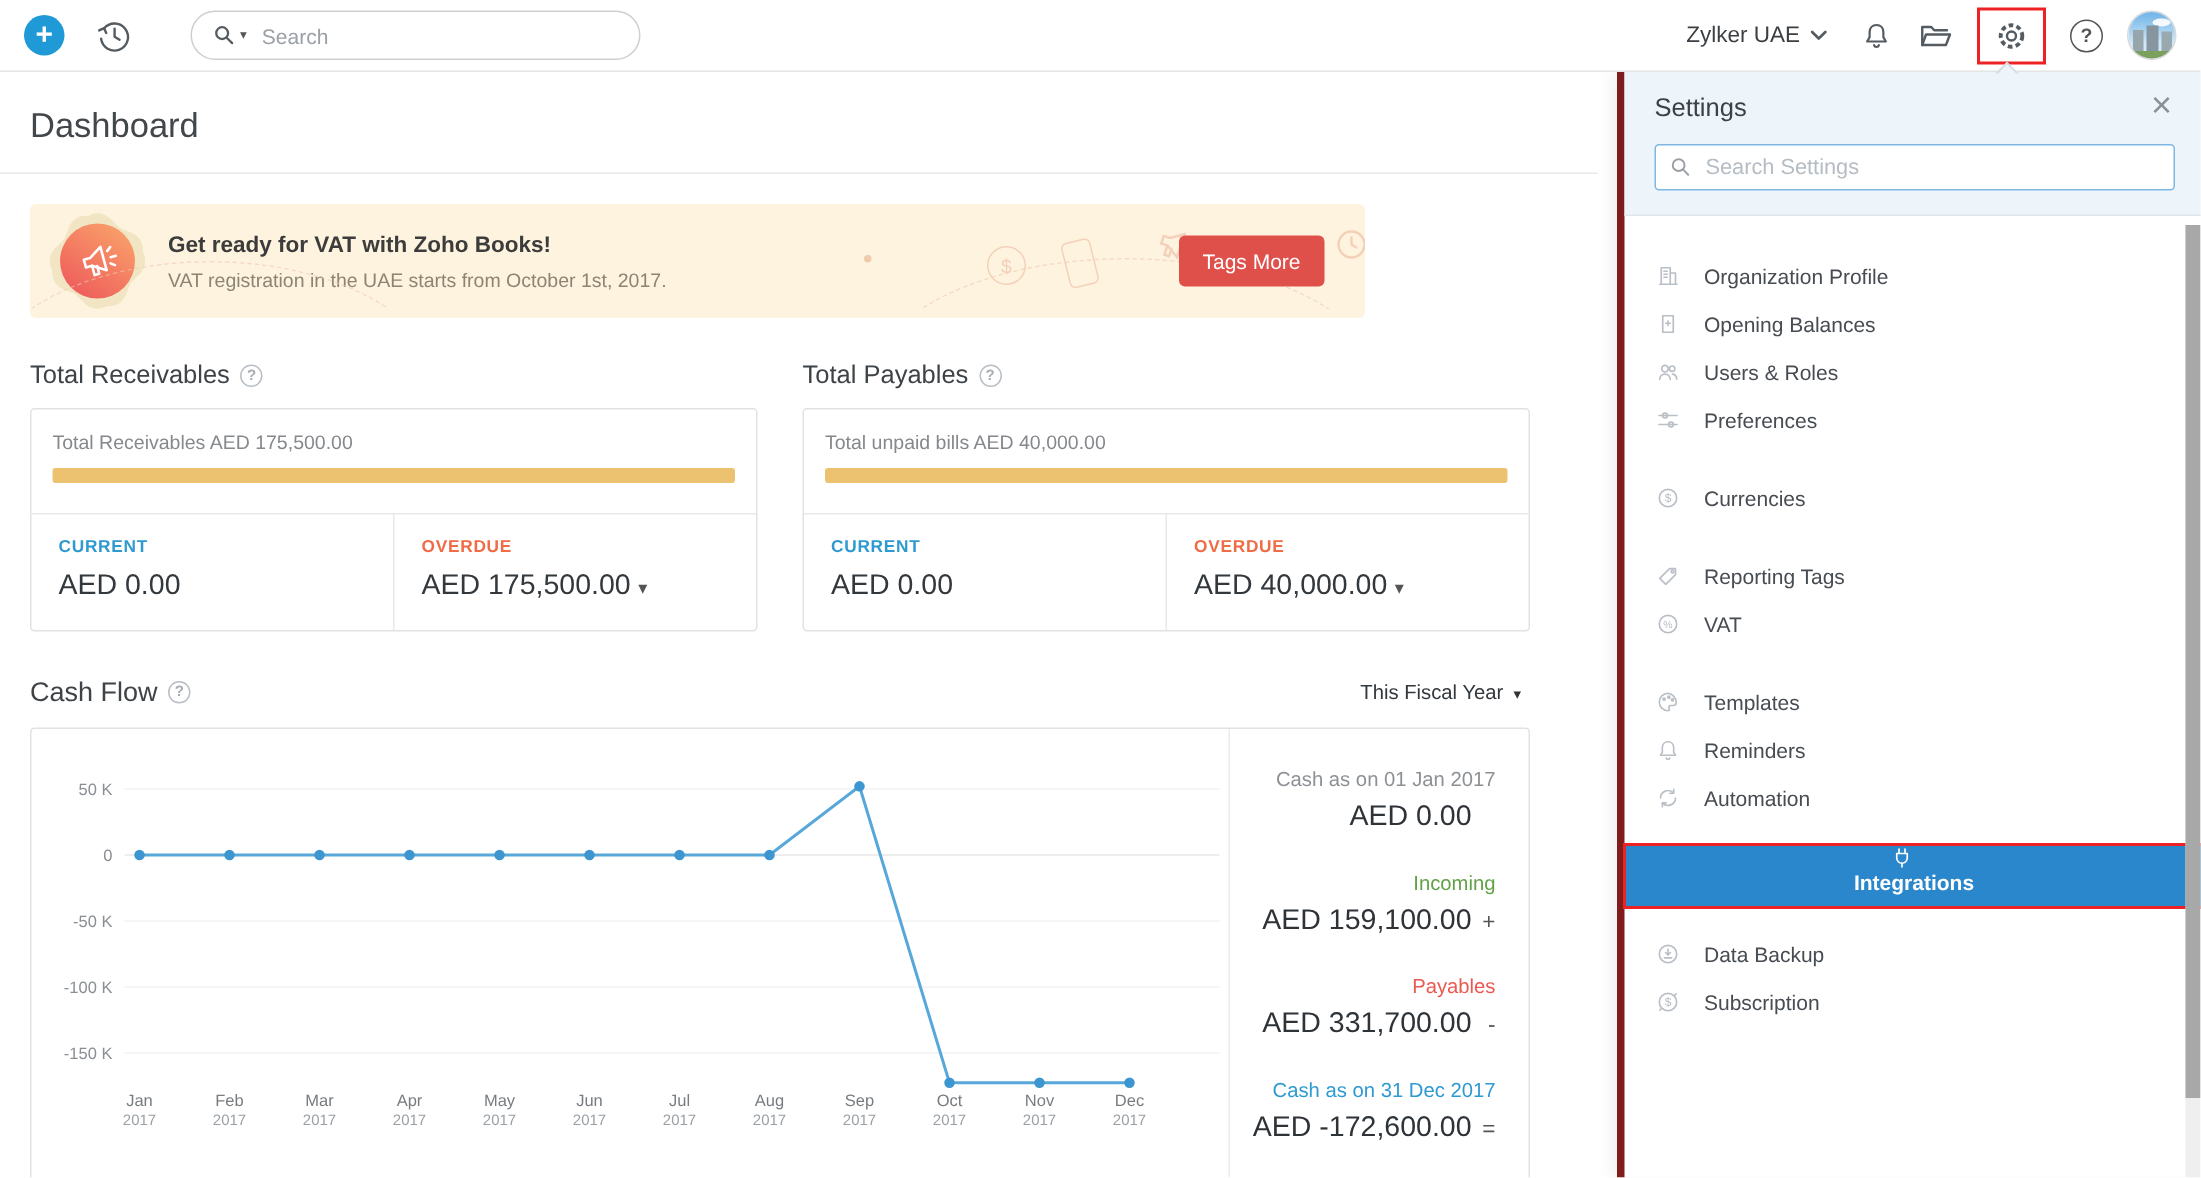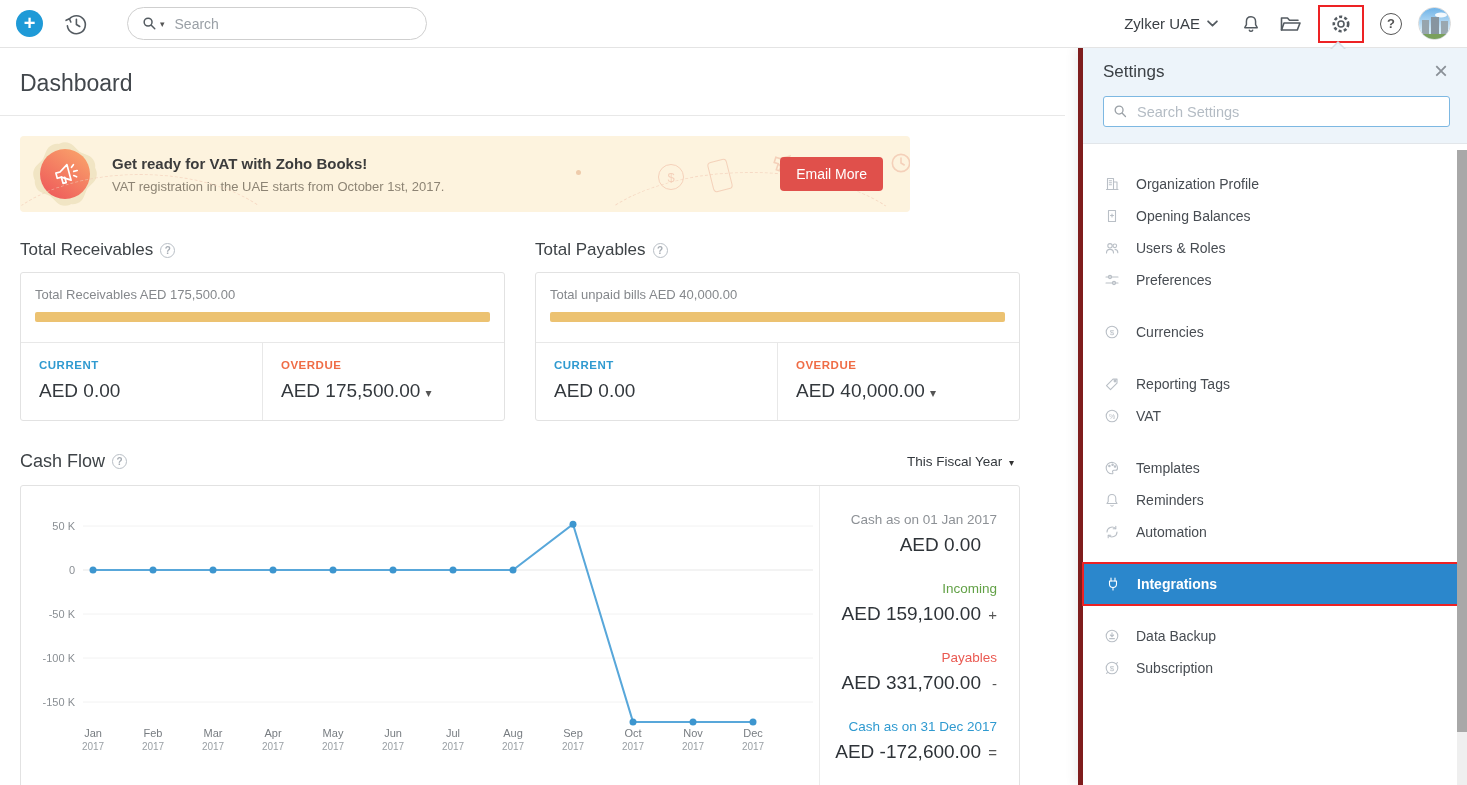--- a/index.html
+++ b/index.html
@@ -250,21 +250,21 @@
         <svg width="26" height="26" viewBox="0 0 24 24" fill="none" stroke="#efbaa2" stroke-width="1.5" stroke-linecap="round">
           <circle cx="12" cy="12" r="8"></circle>
             <path d="M12 7.5V12l3 1.8"></path>
         </svg>
       </span>
       <span class="doodle arc" style="left:-30px;bottom:-42px;width:300px;height:80px"></span>
       <span class="doodle arc" style="left:560px;bottom:-44px;width:340px;height:84px"></span>
       <span class="doodle arc" style="left:930px;bottom:-46px;width:260px;height:80px"></span>
       <span class="doodle dot4" style="left:556px;top:34px"></span>
       <span class="doodle dot4" style="left:892px;top:62px"></span>
-      <button class="know-more" style="background: rgb(224, 80, 75);">Email More</button>
+      <button class="know-more" style="background: rgb(224, 80, 75);">Tags More</button>
     </section>
 
     <div class="stats-row">
       <div class="stat-col">
         <div class="stat-head">
           <span>Total Receivables</span>
           <span class="q-circle">?</span>
         </div>
         <div class="stat-card">
           <div class="stat-top">
@@ -501,21 +501,21 @@
       <span class="s-ico">
         <svg class="si" viewBox="0 0 16 16">
             <path d="M3 8a5 5 0 0 1 8.6-3.4M13 8a5 5 0 0 1-8.6 3.4"></path>
             <path d="M11.8 2.2v2.6H9.2M4.2 13.8v-2.6h2.6"></path>
           </svg>
       </span>
       <span>Automation</span>
     </div>
 
     <div class="frame">
-      <div class="s-item active" style="background: rgb(43, 135, 204);">
+      <div class="s-item active" style="background: rgb(43, 135, 204); flex-direction: column;">
         <span class="s-ico">
           <svg class="si" viewBox="0 0 16 16">
               <path d="M6 2v3M10 2v3"></path>
               <path d="M4.5 5h7v3a3.5 3.5 0 0 1-7 0z"></path>
               <path d="M8 11.5V14"></path>
             </svg>
         </span>
         <span>Integrations</span>
       </div>
     </div>

